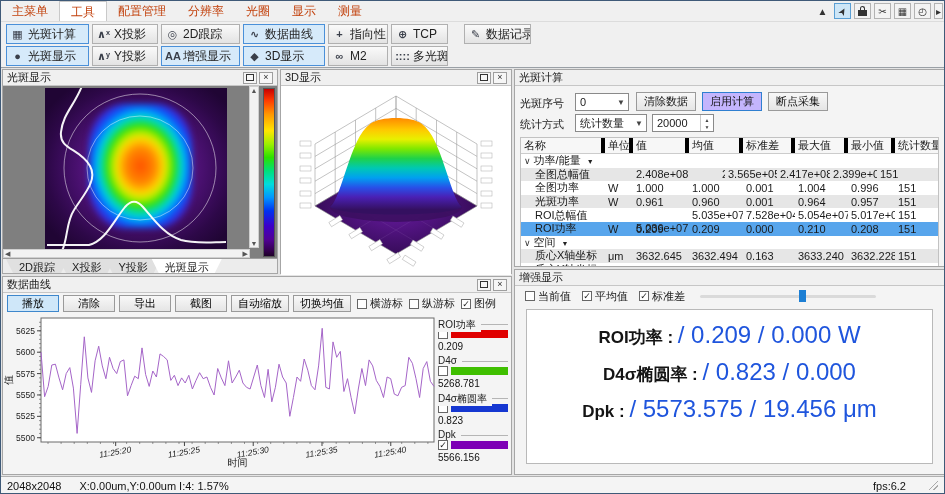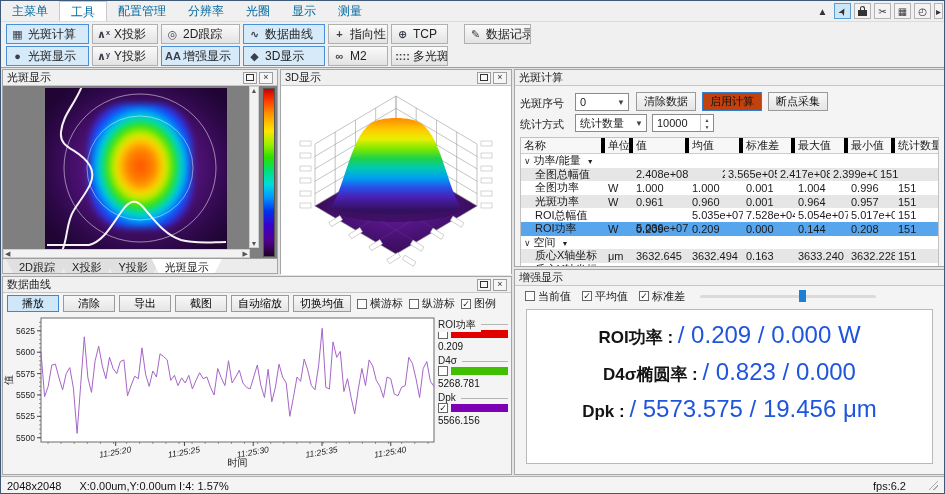--- a/index.html
+++ b/index.html
@@ -1,21 +1,21 @@
 <!DOCTYPE html>
 <html><head>
 <meta charset="utf-8">
 <style>
   * { box-sizing: border-box; margin: 0; padding: 0; }
   body { font-family: "Liberation Sans", "DejaVu Sans", sans-serif; background:#d8d8d8; }
   #window { position:relative; width:945px; height:494px; border:1px solid #3f5a78; background:#ececec; overflow:hidden; font-size:12px; color:#1a1a1a; }
 
   
   #menubar { height:21px; background:#f0f0f0; border-bottom:1px solid #dcdcdc; display:flex; align-items:stretch; }
-  .menu-item { padding:3px 11px 2px; font-size:12px; color:#0369a1; display:flex; align-items:center; }
+  .menu-item { padding:3px 11px 2px; font-size:12px; color:#c2410c; display:flex; align-items:center; }
   .menu-item.active { background:#ffffff; border:1px solid #c9c9c9; border-bottom:none; }
   #menu-icons { margin-left:auto; display:flex; align-items:center; gap:3px; padding-right:1px; }
   .mini-btn { width:17px; height:16px; border:1px solid #b3b3b3; background:#f3f3f3; display:flex; align-items:center; justify-content:center; font-size:10px; color:#333; overflow:hidden; }
   .mini-btn.active { background:#cde6f7; border-color:#5a9fd4; }
   .mini-btn.noborder { border:none; background:transparent; }
   .mini-btn.clip { width:9px; }
   .rot45 { display:inline-block; transform:rotate(-60deg); }
   .lockicon { position:relative; width:9px; height:10px; display:inline-block; }
   .lockicon .shackle { position:absolute; left:2px; top:0; width:5px; height:5px; border:1px solid #333; border-bottom:none; border-radius:3px 3px 0 0; }
   .lockicon .lockbody { position:absolute; left:0; top:4px; width:9px; height:6px; background:#333; }
@@ -61,21 +61,21 @@
   
   .p3d-wrap { flex:1; background:#ffffff; position:relative; }
 
   
   .calc-body { flex:1; display:flex; flex-direction:column; padding:3px 5px 0; overflow:hidden; }
   .crow { display:flex; align-items:flex-end; gap:5px; margin-top:3px; font-size:11px; flex:none; }
   .clabel { width:50px; flex:none; }
   .combo { height:18px; border:1px solid #8a8a8a; background:#fff; display:flex; align-items:center; font-size:11px; padding-left:4px; }
   .combo .arrow { margin-left:auto; width:14px; text-align:center; color:#444; font-size:8px; }
   .cbtn { height:19px; padding:0 7px; border:1px solid #9a9a9a; background:linear-gradient(#f8f8f8,#e5e5e5); font-size:11px; color:#111; }
-  .cbtn.primary { border-color:#2f7fd0; background:#c2410c; }
+  .cbtn.primary { border-color:#2f7fd0; background:#c4b5fd; }
   .spin { height:18px; width:62px; border:1px solid #8a8a8a; background:#fff; display:flex; align-items:center; font-size:11px; padding-left:4px; }
   .spin .updown { margin-left:auto; width:13px; height:100%; border-left:1px solid #c9c9c9; display:flex; flex-direction:column; align-items:center; justify-content:center; font-size:5px; color:#444; gap:1px; }
   .ctable { margin-top:5px; border:1px solid #c2c2c2; border-bottom:none; background:#fff; font-size:11px; flex:1; overflow:hidden; }
   .trow { display:flex; height:13.6px; align-items:center; }
   .trow.head { height:16px; background:#f7f7f7; border-bottom:1px solid #cccccc; }
   .trow.head .tcell { border-right:4px solid #000000; height:100%; display:flex; align-items:center; }
   .trow.odd { background:#e6e6e6; }
   .trow.sel { background:#57a5ec; }
   .tcell { padding:0 3px; white-space:nowrap; overflow:hidden; flex:none; }
   .tgroup { font-size:11px; }
@@ -362,21 +362,21 @@
               <button class="cbtn">断点采集</button>
             </span>
         </div>
         <div class="crow">
           <span class="clabel">统计方式</span>
           <span class="combo" style="width:72px;">
             <span>统计数量</span>
             <span class="arrow">▼</span>
           </span>
           <span class="spin">
-            <span>10000</span>
+            <span>20000</span>
             <span class="updown">
                 <span>▲</span>
                 <span>▼</span>
               </span>
           </span>
         </div>
         <div class="ctable" id="calc-table">
             <div class="trow head">
               <span class="tcell" style="width: 84px;">名称</span>
               <span class="tcell" style="width: 28px;">单位</span>
@@ -429,21 +429,21 @@
               <span class="tcell" style="width: 53px;">5.054e+07</span>
               <span class="tcell" style="width: 47px;">5.017e+07</span>
               <span class="tcell" style="width: 50px;">151</span>
             </div>
             <div class="trow sel">
               <span class="tcell indent" style="width: 84px;">ROI功率</span>
               <span class="tcell" style="width: 28px;">W</span>
               <span class="tcell" style="width: 56px;">0.209</span>
               <span class="tcell" style="width: 54px;">0.209</span>
               <span class="tcell" style="width: 52px;">0.000</span>
-              <span class="tcell" style="width: 53px;">0.144</span>
+              <span class="tcell" style="width: 53px;">0.210</span>
               <span class="tcell" style="width: 47px;">0.208</span>
               <span class="tcell" style="width: 50px;">151</span>
             </div>
             <div class="trow tgroup">
               <span class="tcell" style="width: 112px;"><span class="garrow">∨</span><span>空间</span><span class="gcombo">▼</span></span>
             </div>
             <div class="trow odd">
               <span class="tcell indent" style="width: 84px;">质心X轴坐标</span>
               <span class="tcell" style="width: 28px;">μm</span>
               <span class="tcell" style="width: 56px;">3632.645</span>
@@ -597,20 +597,28 @@
             </div>
             <div class="litem">
               <span class="llabel">D4σ</span>
               <div class="lrow">
                 <span class="box"></span>
                 <span class="lbar" style="background: rgb(63, 191, 0);"></span>
               </div>
               <div class="lval">5268.781</div>
             </div>
             <div class="litem">
+              <span class="llabel">D4σ椭圆率</span>
+              <div class="lrow">
+                <span class="box"></span>
+                <span class="lbar" style="background: rgb(21, 55, 209);"></span>
+              </div>
+              <div class="lval">0.823</div>
+            </div>
+            <div class="litem">
               <span class="llabel">Dpk</span>
               <div class="lrow">
                 <span class="box"><span class="chk">✓</span></span>
                 <span class="lbar" style="background: rgb(125, 0, 181);"></span>
               </div>
               <div class="lval">5566.156</div>
             </div>
           </div>
       </div>
     </section>

